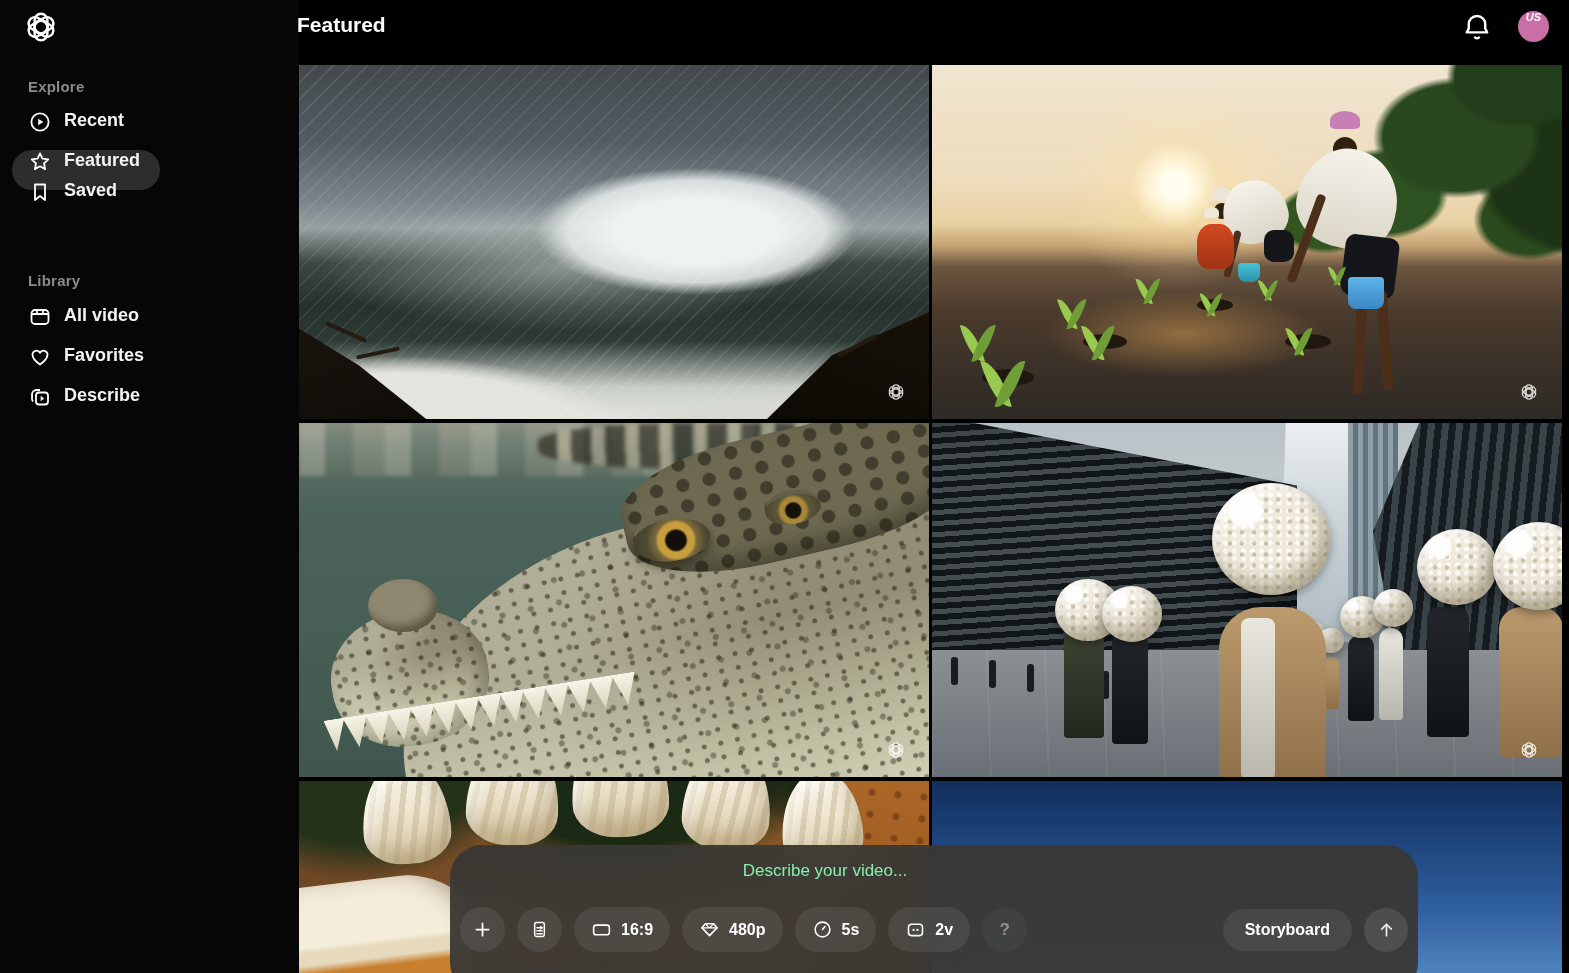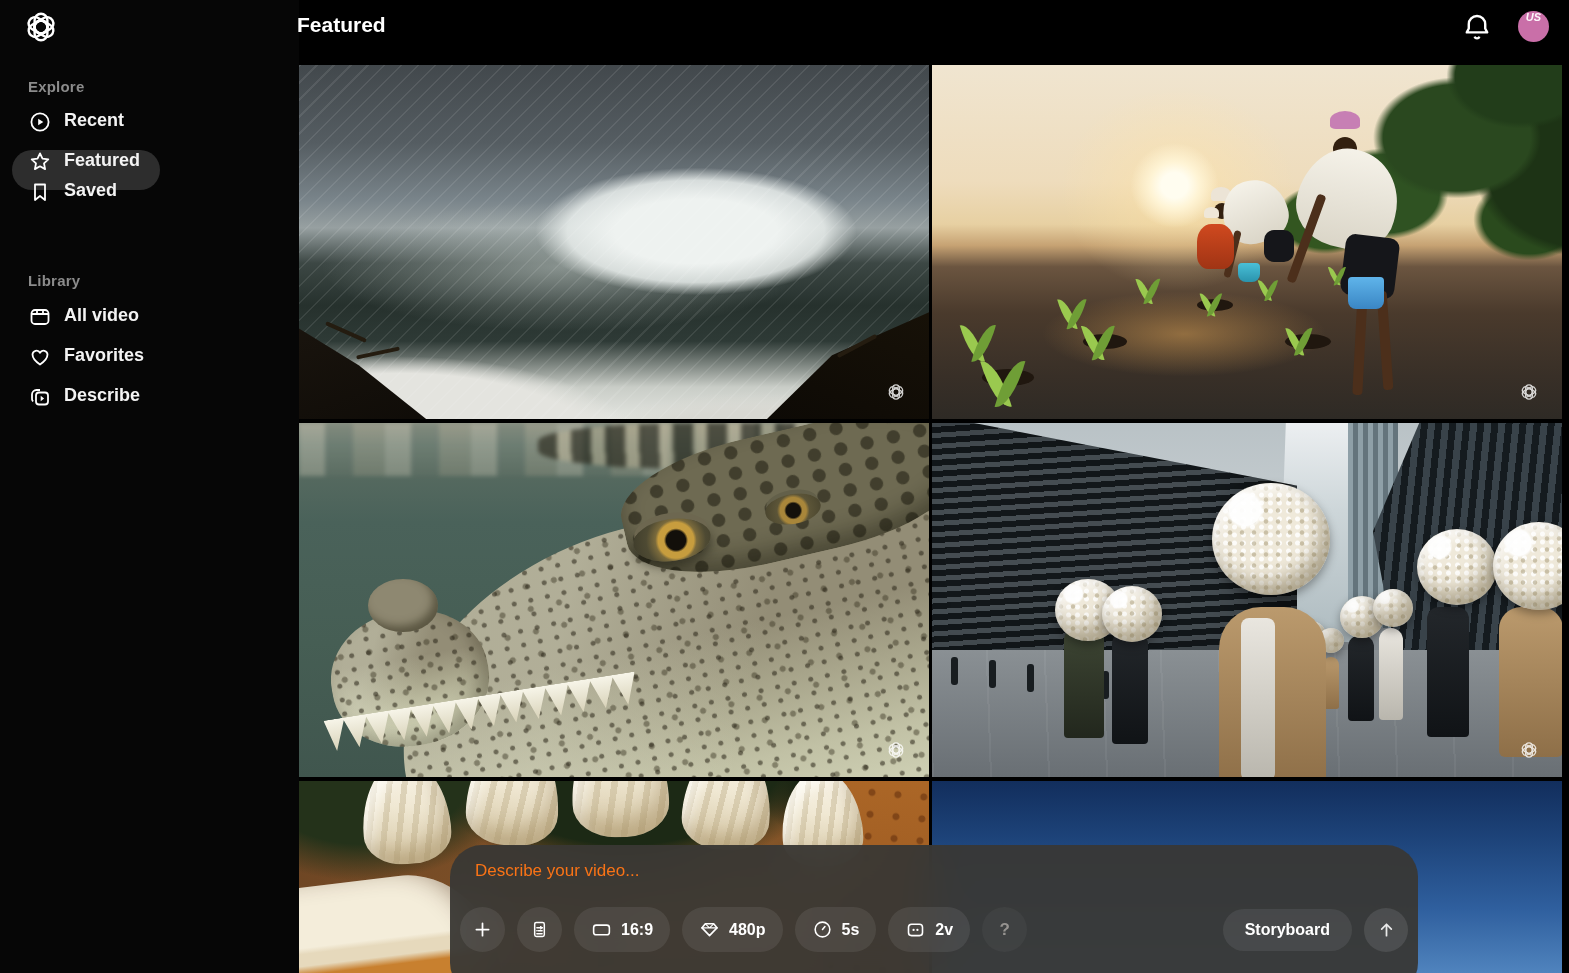--- a/index.html
+++ b/index.html
@@ -157,22 +157,22 @@
   .sc-desert { background:linear-gradient(180deg,#122e5d 0%,#1d4379 16%,#2f5f9e 36%,#4f83bd 54%,#7fa9d2 68%,#b6cddd 77%,#d5dcda 80%,#b8ab90 81%,#96785a 82%,#6a4c33 100%); }
   .dground { left:-2%; bottom:-4%; width:104%; height:52%;
     background:radial-gradient(circle, rgba(25,12,4,.5) 4px, transparent 5px),
     linear-gradient(180deg,#6b4b31 0,#49311f 100%);
     background-size:23px 17px, 100% 100%;
     clip-path:polygon(0 52%, 100% 20%, 100% 100%, 0 100%); }
 
   
   .composer { position:absolute; left:450px; top:845px; width:968px; height:150px;
     background:rgba(56,55,52,.94); border-radius:32px; z-index:60; backdrop-filter:blur(22px); }
-  .prompt { position:absolute; left:25px; top:16px; width:700px; font-size:17px; color:#f97316;
-    background:none; border:none; cursor:text; text-align:left; }
+  .prompt { position:absolute; left:25px; top:16px; width:700px; font-size:17px; color:#86efac;
+    background:none; border:none; cursor:text; text-align:center; }
   .crow { position:absolute; left:10px; right:10px; top:62px; display:flex; align-items:center; gap:12px; }
   .cbtn { height:45px; border-radius:23px; background:rgba(255,255,255,.08); border:none; cursor:pointer;
     display:flex; align-items:center; justify-content:center; gap:9px; padding:0 17px;
     font-size:16px; font-weight:bold; color:#fff; font-family:"Liberation Sans",sans-serif; }
   .ccirc { width:45px; min-width:45px; padding:0; }
   .helpbtn { background:rgba(255,255,255,.035); color:#969390; font-size:17px; font-weight:bold; }
   .spacer { flex:1; }
   .storyboard { font-weight:600; padding:0 22px; height:42px; }
   .sendbtn { width:44px; min-width:44px; height:44px; padding:0; border-radius:50%; background:rgba(255,255,255,.10); }
   .cbtn svg { width:21px; height:21px; }

